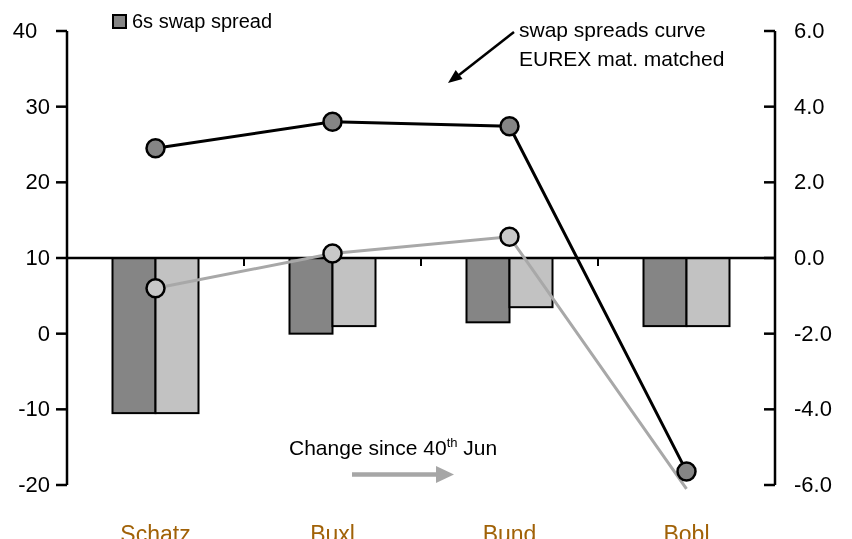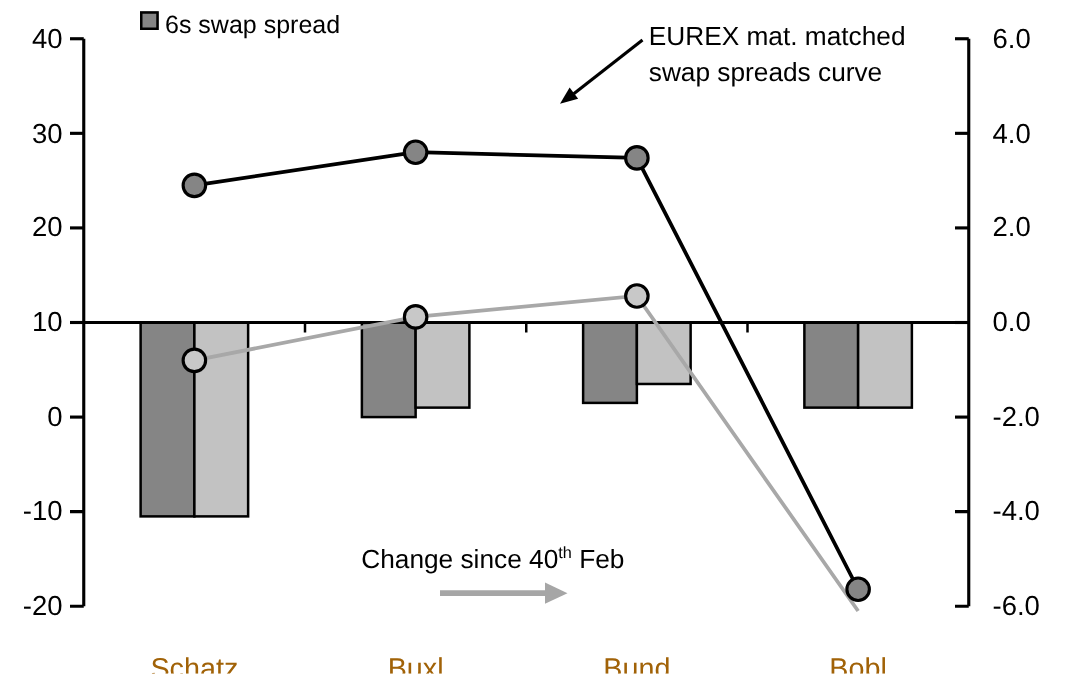--- a/index.html
+++ b/index.html
@@ -6,21 +6,21 @@
   #canvas{
     position:relative;width:852px;height:539px;background:#ffffff;overflow:hidden;
     font-family:"Liberation Sans",sans-serif;color:#000;
   }
   #plot-svg{position:absolute;left:0;top:0;width:852px;height:539px;}
   .tick-label{position:absolute;font-size:22px;line-height:24px;color:#000;}
   .left-tick{left:0;width:50px;text-align:right;}
   .right-tick{left:794px;width:60px;text-align:left;}
   .cat-label{position:absolute;top:521px;width:140px;text-align:center;font-size:23px;color:#a16207;}
   #legend{position:absolute;left:112px;top:9px;}
-  .legend-item{display:flex;align-items:flex-start;height:24px;margin-bottom:13px;}
+  .legend-item{display:flex;align-items:center;height:24px;margin-bottom:13px;}
   .swatch{width:11px;height:11px;border:2px solid #000;margin-right:5px;flex:0 0 auto;}
   .legend-label{font-size:20px;white-space:nowrap;}
   #curve-note{position:absolute;left:519px;top:15px;font-size:21px;line-height:29px;white-space:nowrap;}
   #change-note{position:absolute;left:289px;top:436px;font-size:21px;white-space:nowrap;}
   #change-note sup{font-size:13px;line-height:0;}
 </style>
 </head>
 <body>
 
 <div id="canvas">
@@ -62,21 +62,21 @@
       <circle cx="332.5" cy="121.8" r="9" fill="#858585" stroke="#000000" stroke-width="2.5"></circle>
       <circle cx="509.5" cy="126.3" r="9" fill="#858585" stroke="#000000" stroke-width="2.5"></circle>
       <circle cx="686.5" cy="471.4" r="9" fill="#858585" stroke="#000000" stroke-width="2.5"></circle>
       <line x1="514" y1="32" x2="459" y2="75" stroke="#000000" stroke-width="2.5"></line>
       <polygon points="448,83 455.7,70 462.5,79" fill="#000000"></polygon>
       <line x1="352" y1="474.5" x2="437" y2="474.5" stroke="#a6a6a6" stroke-width="4.5"></line>
       <polygon points="436,466 454,474.5 436,483" fill="#a6a6a6"></polygon>
     </svg>
 
   <div id="left-ticks">
-      <div class="tick-label left-tick" style="top: 19px;">40</div>
+      <div class="tick-label left-tick" style="top: 19px; text-align: center;">40</div>
       <div class="tick-label left-tick" style="top: 94.6667px;">30</div>
       <div class="tick-label left-tick" style="top: 170.333px;">20</div>
       <div class="tick-label left-tick" style="top: 246px;">10</div>
       <div class="tick-label left-tick" style="top: 321.667px;">0</div>
       <div class="tick-label left-tick" style="top: 397.333px;">-10</div>
       <div class="tick-label left-tick" style="top: 473px;">-20</div>
     </div>
   <div id="right-ticks">
       <div class="tick-label right-tick" style="top: 19px;">6.0</div>
       <div class="tick-label right-tick" style="top: 94.6667px;">4.0</div>
@@ -94,18 +94,18 @@
     </div>
 
   <div id="legend">
       <div class="legend-item">
         <span class="swatch" style="background: rgb(133, 133, 133);"></span>
         <span class="legend-label">6s swap spread</span>
       </div>
     </div>
 
   <div id="curve-note">
+    <div>swap spreads curve</div>
     <div>EUREX mat. matched</div>
-    <div>swap spreads curve</div>
   </div>
 
-  <div id="change-note"><span>Change since 40</span><sup>th</sup><span> Feb</span></div>
+  <div id="change-note"><span>Change since 40</span><sup>th</sup><span> Jun</span></div>
 </div>
 
 </body></html>

